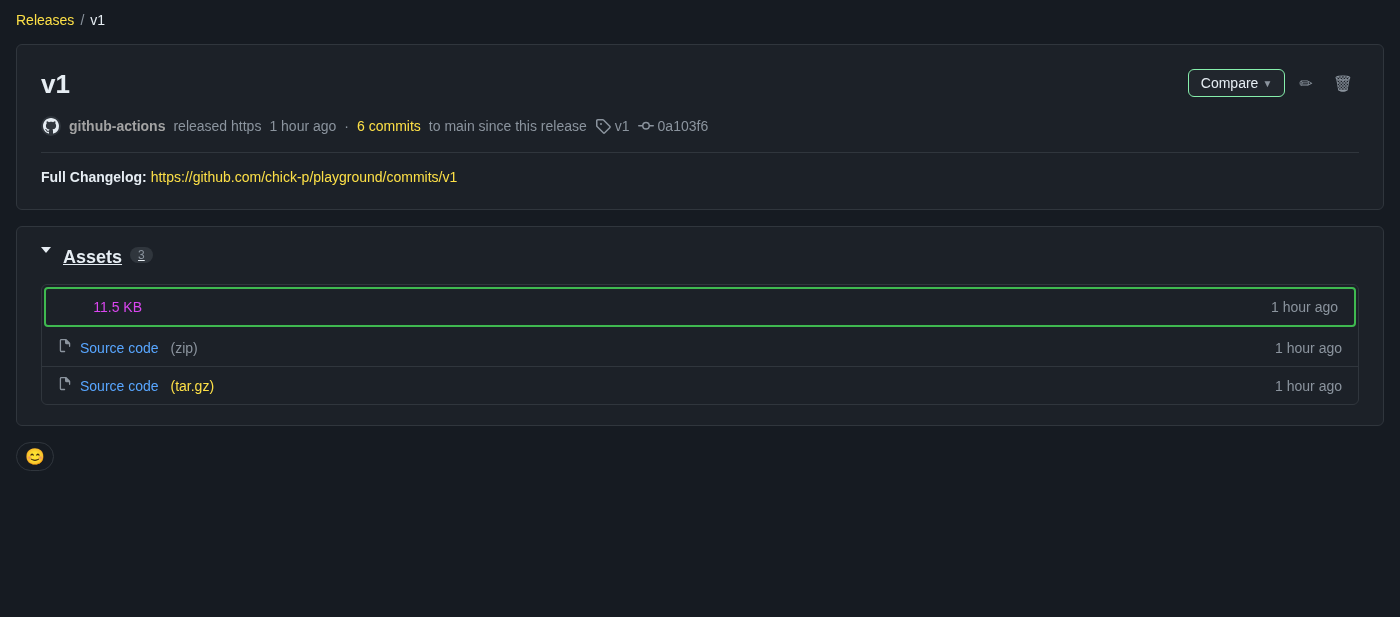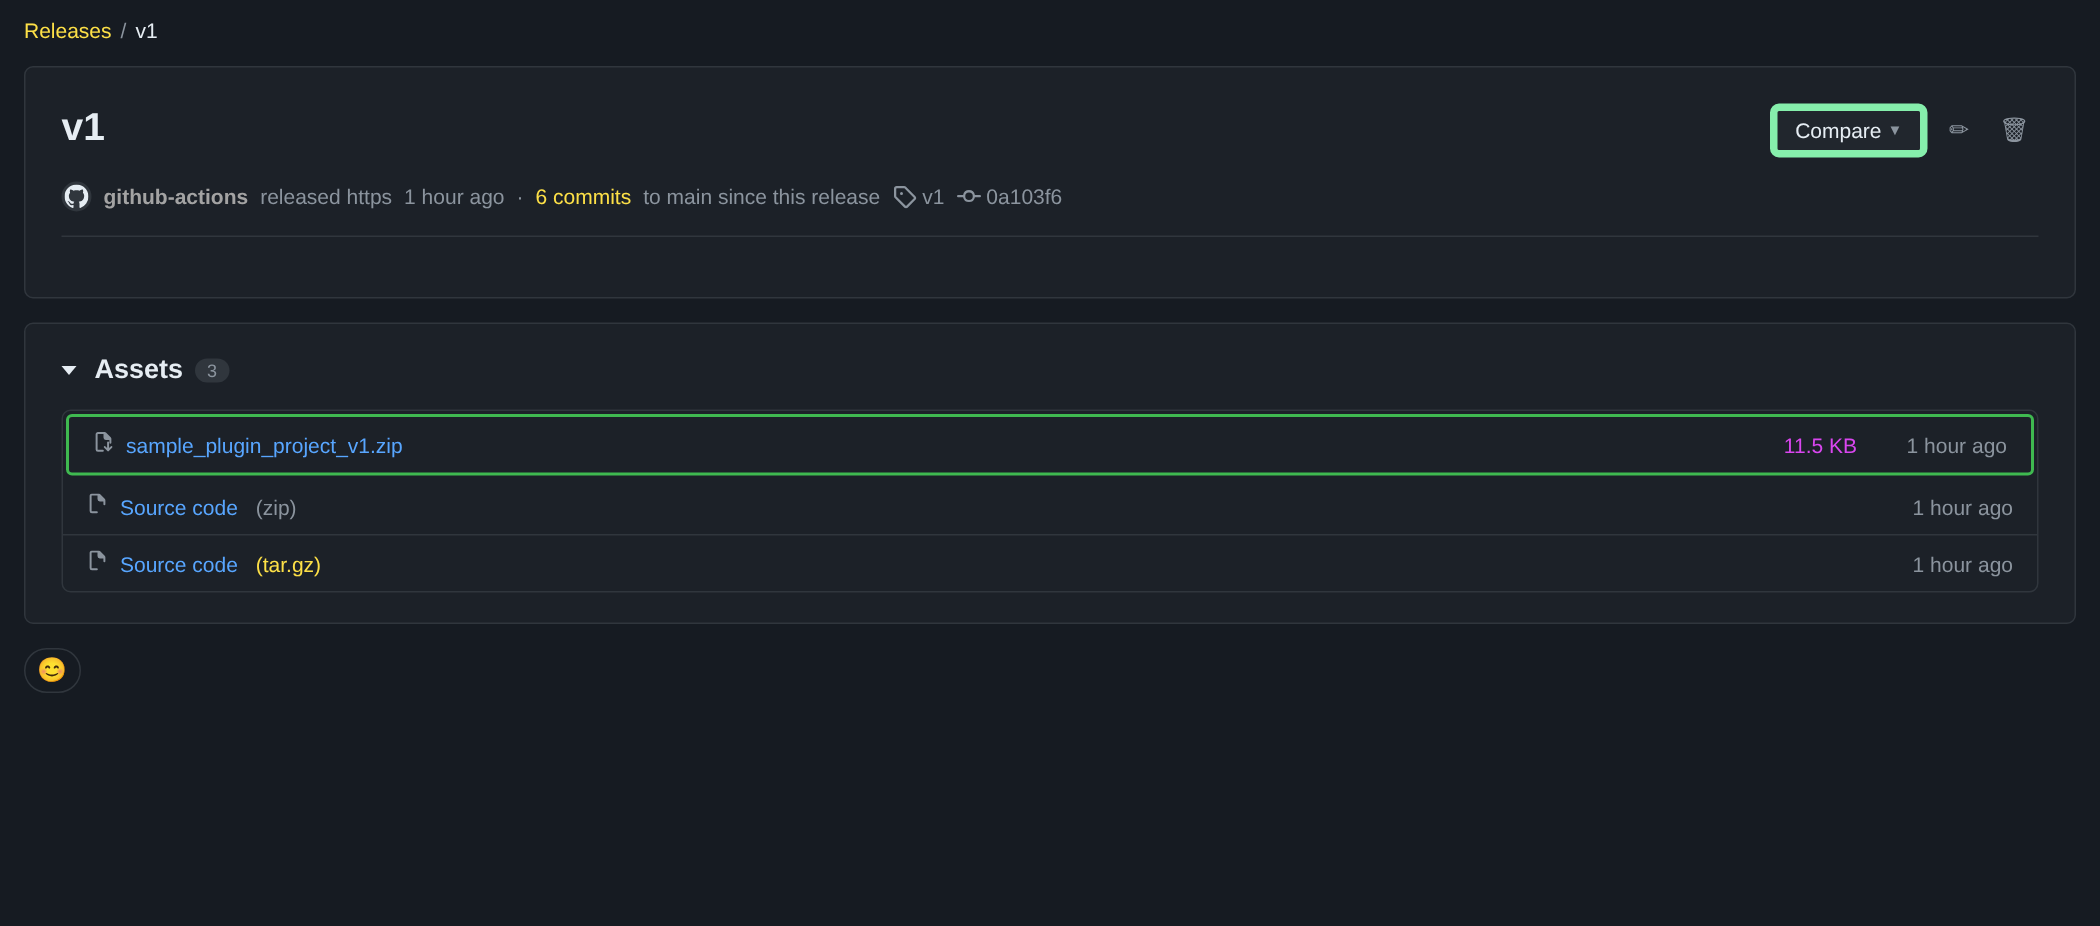--- a/index.html
+++ b/index.html
@@ -55,21 +55,21 @@
       display: flex;
       align-items: center;
       gap: 8px;
     }
 
     .compare-btn {
       display: flex;
       align-items: center;
       gap: 4px;
       background-color: #21262d;
-      border: 5px solid #86efac;
+      border: 1px solid #86efac;
       border-radius: 6px;
       color: #e6edf3;
       cursor: pointer;
       font-size: 14px;
       padding: 5px 12px;
     }
 
     .action-icon-btn {
       background: none;
       border: none;
@@ -147,23 +147,24 @@
     .assets-card {
       background-color: #1c2128;
       border: 1px solid #30363d;
       border-radius: 6px;
       padding: 20px 24px;
       margin-bottom: 16px;
     }
 
     .assets-header {
       display: flex;
-      align-items: center;
-      gap: 8px;
-      margin-bottom: 16px;
+      align-items: flex-start;
+      gap: 8px;
+      margin-bottom: 16px;
+      text-decoration: underline;
     }
 
     .assets-title {
       font-size: 18px;
       font-weight: 600;
       color: #e6edf3;
     }
 
     .assets-count-badge {
       background-color: #30363d;
@@ -303,41 +304,36 @@
     <span class="commit-info">
       <svg width="16" height="16" viewBox="0 0 16 16" fill="#8b949e" xmlns="http://www.w3.org/2000/svg">
         <path fill-rule="evenodd" d="M10.5 7.75a2.5 2.5 0 11-5 0 2.5 2.5 0 015 0zm1.43.75a4.002 4.002 0 01-7.86 0H.75a.75.75 0 110-1.5h3.32a4.001 4.001 0 017.86 0h3.32a.75.75 0 110 1.5h-3.32z"></path>
       </svg>
       <span>0a103f6</span>
     </span>
   </div>
 
   <hr class="divider">
 
+  <div class="changelog-section">
+    <span class="changelog-label">Full Changelog:</span>
+    <a href="#">https://github.com/chick-p/playground/commits/v1</a>
+  </div>
 </div>
 
 <div class="assets-card">
   <div class="assets-header">
     <span class="triangle-down"></span>
     <span class="assets-title">Assets</span>
     <span class="assets-count-badge">3</span>
   </div>
 
   <div class="assets-list">
 
     <div class="asset-item" style="border: 2px solid #3fb950; border-radius: 4px; margin: 2px;">
-      <div class="asset-name-col">
-        <span class="asset-icon">
-          <svg width="14" height="14" viewBox="0 0 16 16" fill="#8b949e" xmlns="http://www.w3.org/2000/svg">
-            <path d="M3.5 1.75v11.5c0 .138.112.25.25.25h3.75a.75.75 0 010 1.5H3.75A1.75 1.75 0 012 13.25V1.75C2 .784 2.784 0 3.75 0h5.086c.464 0 .909.184 1.237.513l3.414 3.414c.329.328.513.773.513 1.237V8.25a.75.75 0 01-1.5 0V6H9.75A1.75 1.75 0 018 4.25V1.5H3.75a.25.25 0 00-.25.25z"></path>
-            <path d="M11.5 7.25a.75.75 0 01.75.75v4.19l1.22-1.22a.75.75 0 111.06 1.06l-2.5 2.5a.75.75 0 01-1.06 0l-2.5-2.5a.75.75 0 111.06-1.06l1.22 1.22V8a.75.75 0 01.75-.75z"></path>
-          </svg>
-        </span>
-        <a class="asset-link" href="#">sample_plugin_project_v1.zip</a>
-      </div>
       <span class="asset-size">11.5 KB</span>
       <span class="asset-time">1 hour ago</span>
     </div>
 
     <div class="asset-item">
       <div class="asset-name-col">
         <span class="asset-icon">
           <svg width="14" height="14" viewBox="0 0 16 16" fill="#8b949e" xmlns="http://www.w3.org/2000/svg">
             <path d="M3.5 1.75v11.5c0 .138.112.25.25.25h3.75a.75.75 0 010 1.5H3.75A1.75 1.75 0 012 13.25V1.75C2 .784 2.784 0 3.75 0h5.086c.464 0 .909.184 1.237.513l3.414 3.414c.329.328.513.773.513 1.237V8.25a.75.75 0 01-1.5 0V6H9.75A1.75 1.75 0 018 4.25V1.5H3.75a.25.25 0 00-.25.25z"></path>
           </svg>

